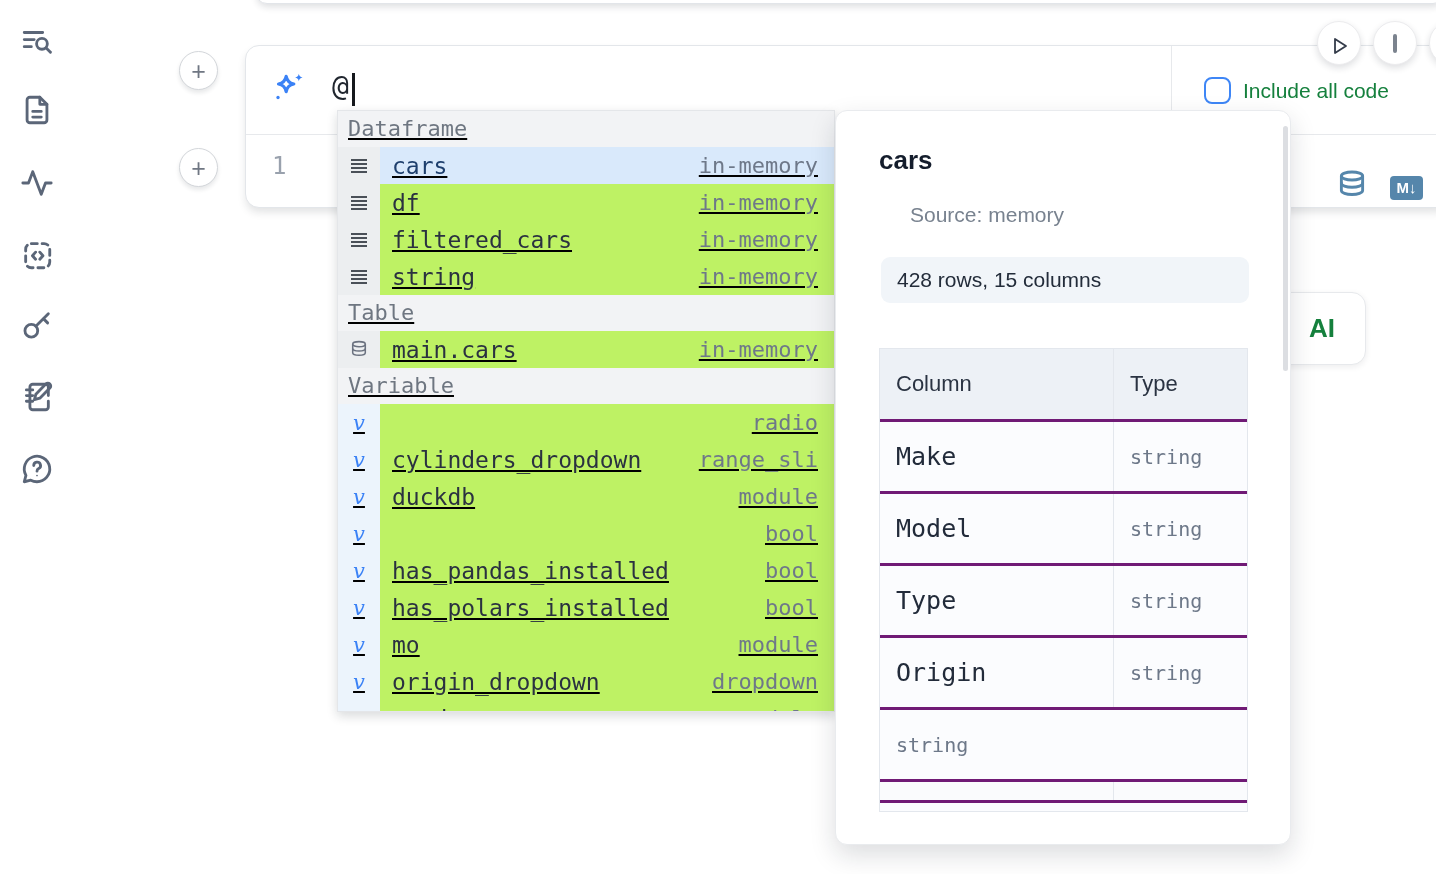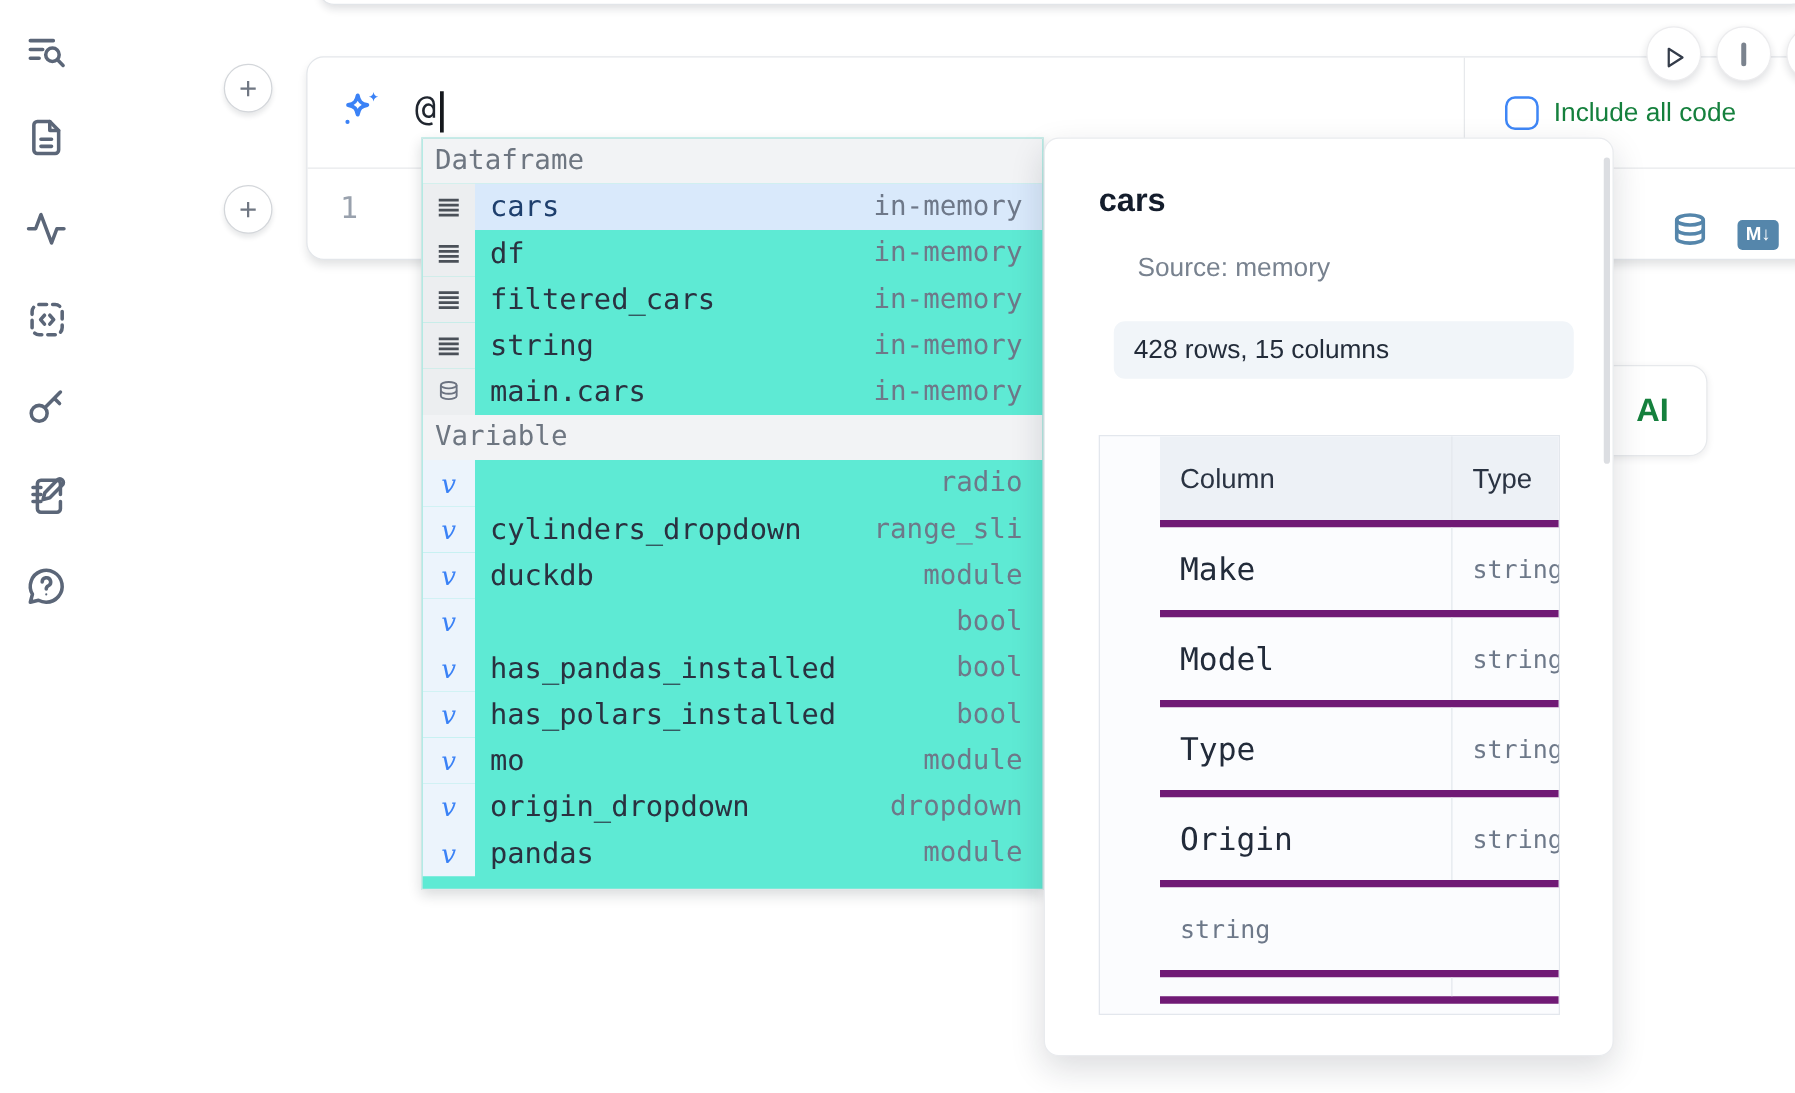--- a/index.html
+++ b/index.html
@@ -40,23 +40,23 @@
   
   .circle-btn { position:absolute; width:44px; height:44px; border-radius:50%; background:#fff;
                 border:1px solid #ececee; box-shadow:0 3px 7px rgba(20,28,40,.14); cursor:pointer; z-index:3; }
   .circle-btn svg { width:26px; height:26px; margin:8px 0 0 0; stroke:#343c4a; fill:none; stroke-width:1.8; stroke-linejoin:round; }
   .stop-sq { width:16px; height:16px; border:2.2px solid #7b838e; border-radius:3px; margin:12px auto; }
   .plus-btn { position:absolute; left:179px; width:39px; height:39px; border-radius:50%; background:#fff;
               border:1.5px solid #d3d6da; box-shadow:0 3px 4px rgba(20,28,40,.10);
               color:#707783; font-size:25px; line-height:34px; text-align:center; cursor:pointer; z-index:2; }
 
   
-  .dropdown { position:absolute; left:337px; top:110px; width:498px; height:602px; background:#5eead4;
+  .dropdown { position:absolute; left:337px; top:110px; width:498px; height:602px; background:#bef264;
               border:1px solid #e4e6e9; box-shadow:0 4px 10px rgba(20,28,40,.16); overflow:hidden;
-              z-index:5; font-family:"DejaVu Sans Mono", monospace; font-size:23px; }
+              z-index:5; font-family:"DejaVu Sans Mono", monospace; font-size:23px;text-decoration:underline; }
   .dd-header { height:36px; background:#f2f3f5; color:#6e7681; line-height:36px; padding-left:10px; font-size:22px; }
   .dd-row { height:37px; display:flex; align-items:stretch; cursor:pointer; }
   .dd-gutter { width:42px; flex:0 0 42px; display:flex; align-items:center; justify-content:center; }
   .gut-gray { background:#eceef0; }
   .gut-blue { background:#ecf4fc; }
   .dd-main { flex:1; display:flex; align-items:center; padding:0 16px 0 12px; min-width:0; }
   .dd-main.sel { background:#d9e9fb; }
   .dd-label { color:#2a3140; white-space:pre; }
   .sel .dd-label { color:#1e3f6d; }
   .dd-detail { margin-left:auto; color:#6e7889; font-size:22px; white-space:pre; }
@@ -68,25 +68,25 @@
   .ai-panel { position:absolute; left:1152px; top:292px; width:214px; height:73px; background:#fff;
               border:1px solid #e7e9ec; border-radius:14px; box-shadow:0 2px 6px rgba(20,28,40,.08); z-index:4; }
   .ai-label { position:absolute; right:30px; top:20px; font-size:26px; font-weight:bold; color:#15803d; }
 
   
   .popup { position:absolute; left:835px; top:110px; width:456px; height:735px; background:#fff;
            border:1px solid #e9ebee; border-radius:12px; box-shadow:0 10px 26px rgba(20,28,40,.15);
            z-index:6; overflow:hidden; }
   .pp-title { position:absolute; left:43px; top:34px; font-size:26px; font-weight:bold; color:#141d2c; }
   .pp-source { position:absolute; left:43px; top:92px; font-size:21px; color:#78828f;margin-left:31px; }
-  .pp-badge { position:absolute; left:55px; top:146px; width:368px; height:46px; background:#f1f5f9;
+  .pp-badge { position:absolute; left:45px; top:146px; width:368px; height:46px; background:#f1f5f9;
               border-radius:9px; font-size:21px; color:#232c3a; line-height:46px; padding-left:16px; }
   .pp-table { position:absolute; left:43px; top:237px; width:369px; height:464px;
               border:1px solid #e3e7ed; overflow:hidden; background:#fbfcfe; }
-  .pt-row { display:flex; border-bottom:6px solid #701a75;margin-left:48px; }
+  .pt-row { display:flex; border-bottom:3px solid #701a75; }
   .pt-c1 { width:234px; flex:0 0 234px; border-right:1px solid #e3e7ed; padding-left:16px;
            display:flex; align-items:center; }
   .pt-c2 { flex:1; padding-left:16px; display:flex; align-items:center; }
   .pt-head { height:73px; background:#edf1f6; font-size:22px; color:#2a3342; }
   .pt-body { height:72px; background:#fbfcfe; }
   .pt-name { font-family:"DejaVu Sans Mono", monospace; font-size:25px; color:#222b3a; }
   .pt-type { font-family:"DejaVu Sans Mono", monospace; font-size:20px; color:#6d7889; }
   .pt-partial { height:21px; background:#fafbfd; }
   .pp-thumb { position:absolute; right:2px; top:15px; width:5px; height:245px; background:#dcdee2; border-radius:3px; }
 </style>
@@ -228,20 +228,21 @@
         <svg viewBox="0 0 20 16">
           <path d="M2 2h16M2 6h16M2 10h16M2 14h16"></path>
         </svg>
       </span>
     <span class="dd-main">
         <span class="dd-label">string</span>
         <span class="dd-detail">in-memory</span>
       </span>
   </div>
 
+  <div class="dd-header">Table</div>
 
   <div class="dd-row">
     <span class="dd-gutter gut-gray db-sm">
         <svg viewBox="0 0 20 22">
           <ellipse cx="10" cy="4.5" rx="7" ry="2.8"></ellipse>
           <path d="M3 4.5v4.8c0 1.5 3.1 2.8 7 2.8s7-1.3 7-2.8V4.5"></path>
           <path d="M3 9.3v4.8c0 1.5 3.1 2.8 7 2.8s7-1.3 7-2.8V9.3"></path>
         </svg>
       </span>
     <span class="dd-main">

